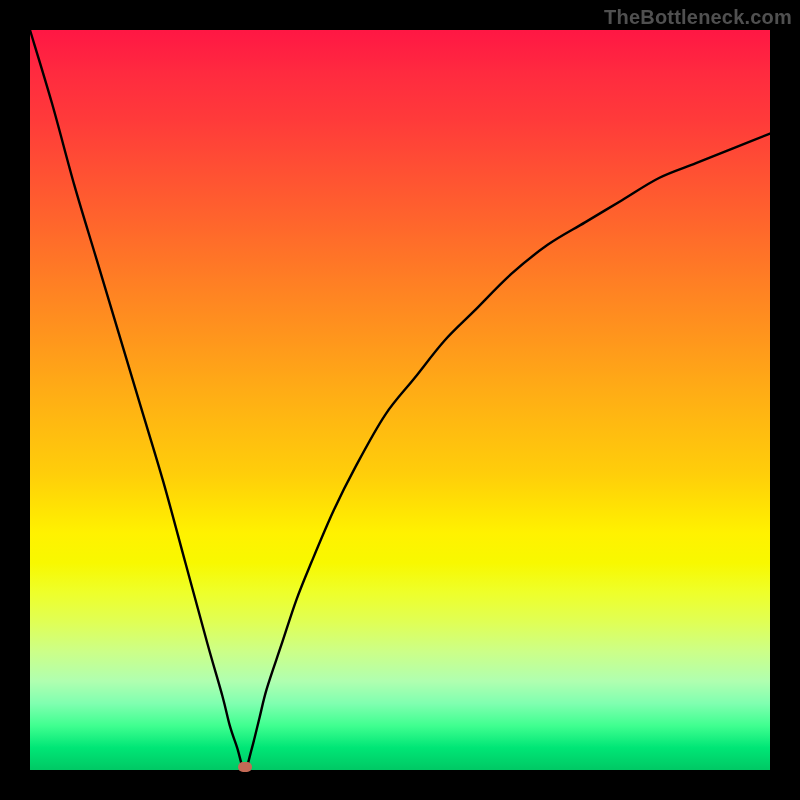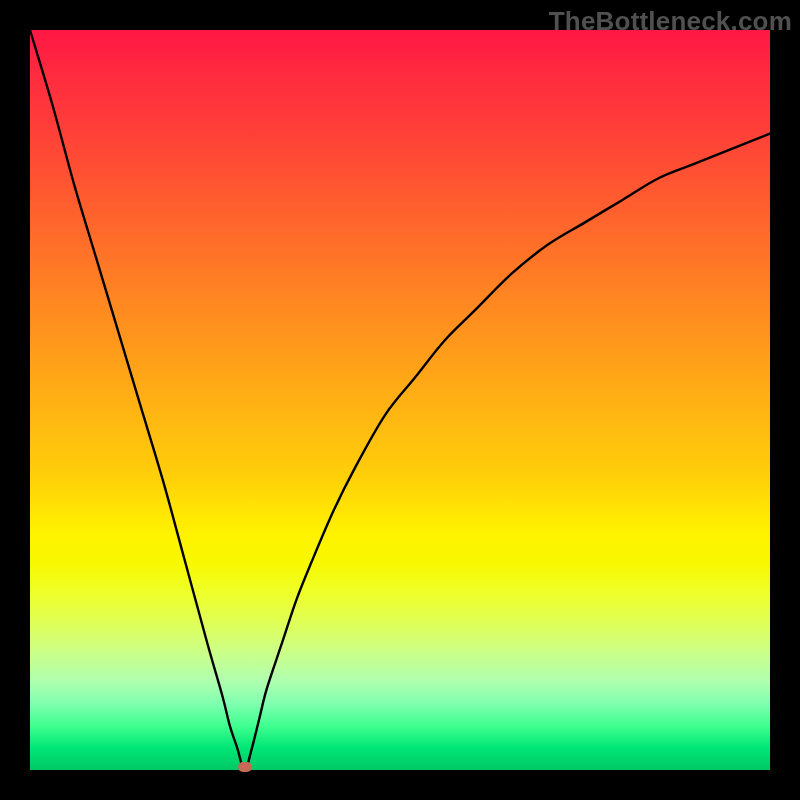--- a/index.html
+++ b/index.html
@@ -22,21 +22,21 @@
           #f8f800 72%,
           #eeff2a 76%,
           #e0ff55 80%,
           #ccff88 84%,
           #b0ffb0 88%,
           #80ffb0 91%,
           #40ff90 94%,
           #00e676 97%,
           #00c864 100%);}
   svg.curve{position:absolute;left:30px;top:30px;width:740px;height:740px;overflow:visible}
-  .attr{position:absolute;right:8px;top:6px;color:#505050;font-size:26px;font-weight:600;letter-spacing:.2px}
+  .attr{position:absolute;right:8px;top:6px;color:#505050;font-size:20px;font-weight:600;letter-spacing:.2px}
   .dot{position:absolute;width:14px;height:10px;border-radius:5px;background:#c46a56;transform:translate(-50%,-50%)}
 </style>
 </head>
 <body>
 
 <div class="frame">
   <div class="plot"></div>
 
   <svg class="curve" viewBox="0 0 740 740" preserveAspectRatio="none">
     <path fill="none" stroke="#000" stroke-width="2.4" stroke-linecap="round" d="M 0,0 C 3.6999999999999997,12.333333333333334 14.8,48.10000000000001 22.2,74 C 29.599999999999998,99.89999999999999 37,129.49999999999997 44.4,155.39999999999998 C 51.8,181.29999999999998 59.199999999999996,204.73333333333335 66.6,229.40000000000003 C 74,254.06666666666672 81.39999999999999,278.73333333333335 88.8,303.40000000000003 C 96.2,328.0666666666667 103.6,352.73333333333335 111,377.40000000000003 C 118.4,402.0666666666667 125.79999999999998,425.5 133.2,451.4 C 140.6,477.29999999999995 148,505.66666666666663 155.4,532.8 C 162.8,559.9333333333333 171.43333333333334,592 177.6,614.2 C 183.76666666666665,636.4000000000001 188.7,652.4333333333334 192.4,666 C 196.10000000000002,679.5666666666666 197.33333333333334,686.9666666666667 199.8,695.6 C 202.26666666666668,704.2333333333333 204.73333333333335,710.4 207.20000000000002,717.8 C 209.66666666666669,725.1999999999999 212.13333333333333,740 214.6,740 C 217.06666666666666,740 219.53333333333333,726.4333333333333 222,717.8 C 224.46666666666667,709.1666666666666 226.93333333333334,698.0666666666667 229.4,688.2 C 231.86666666666667,678.3333333333334 233.10000000000002,670.9333333333334 236.8,658.6 C 240.5,646.2666666666667 246.66666666666669,629 251.60000000000002,614.2 C 256.53333333333336,599.4000000000001 261.46666666666664,583.3666666666667 266.4,569.8 C 271.3333333333333,556.2333333333332 275.0333333333333,547.5999999999999 281.2,532.8 C 287.3666666666667,518 296,497.0333333333333 303.4,481 C 310.79999999999995,464.9666666666667 316.9666666666667,452.6333333333333 325.6,436.6 C 334.23333333333335,420.5666666666667 345.3333333333333,399.6 355.2,384.8 C 365.06666666666666,370 374.93333333333334,360.13333333333327 384.8,347.79999999999995 C 394.6666666666667,335.46666666666664 404.53333333333336,321.9 414.40000000000003,310.8 C 424.2666666666667,299.70000000000005 432.9,292.3 444,281.2 C 455.1,270.09999999999997 468.6666666666667,255.29999999999998 481,244.2 C 493.3333333333333,233.1 505.6666666666667,223.23333333333335 518,214.60000000000002 C 530.3333333333334,205.9666666666667 542.6666666666666,199.79999999999998 555,192.39999999999998 C 567.3333333333334,184.99999999999997 579.6666666666666,177.59999999999994 592,170.19999999999993 C 604.3333333333334,162.79999999999993 616.6666666666666,154.16666666666666 629,148 C 641.3333333333334,141.83333333333334 653.6666666666666,138.13333333333338 666,133.20000000000005 C 678.3333333333334,128.2666666666667 690.6666666666666,123.33333333333331 703,118.39999999999998 C 715.3333333333334,113.46666666666664 733.8333333333334,106.06666666666668 740,103.60000000000002"></path>

